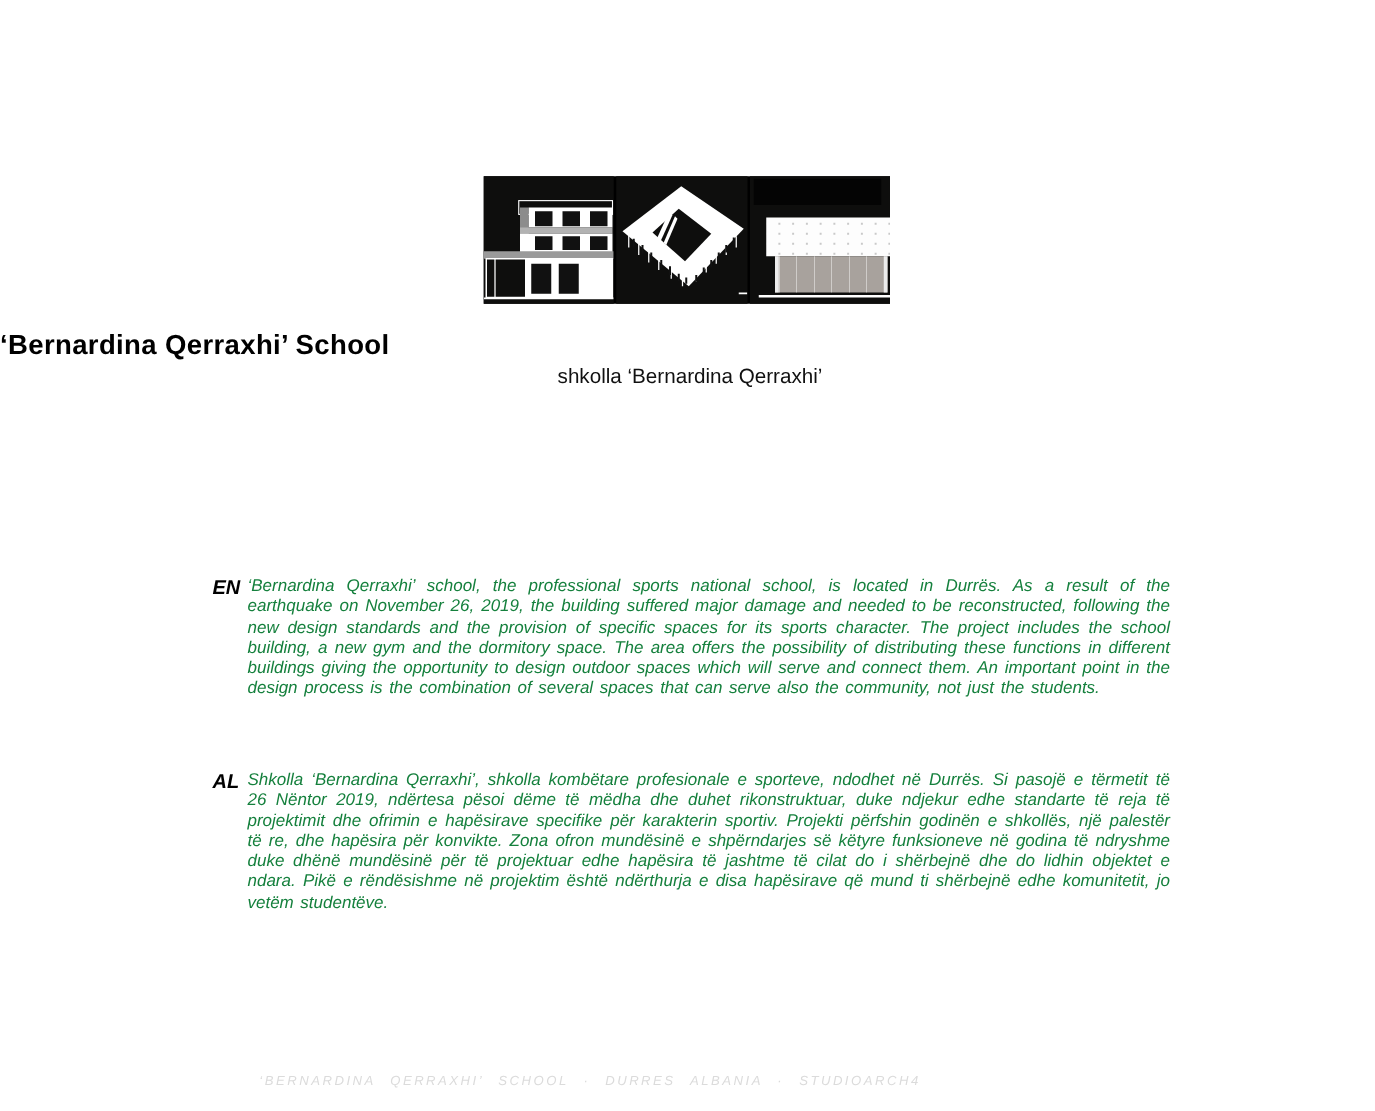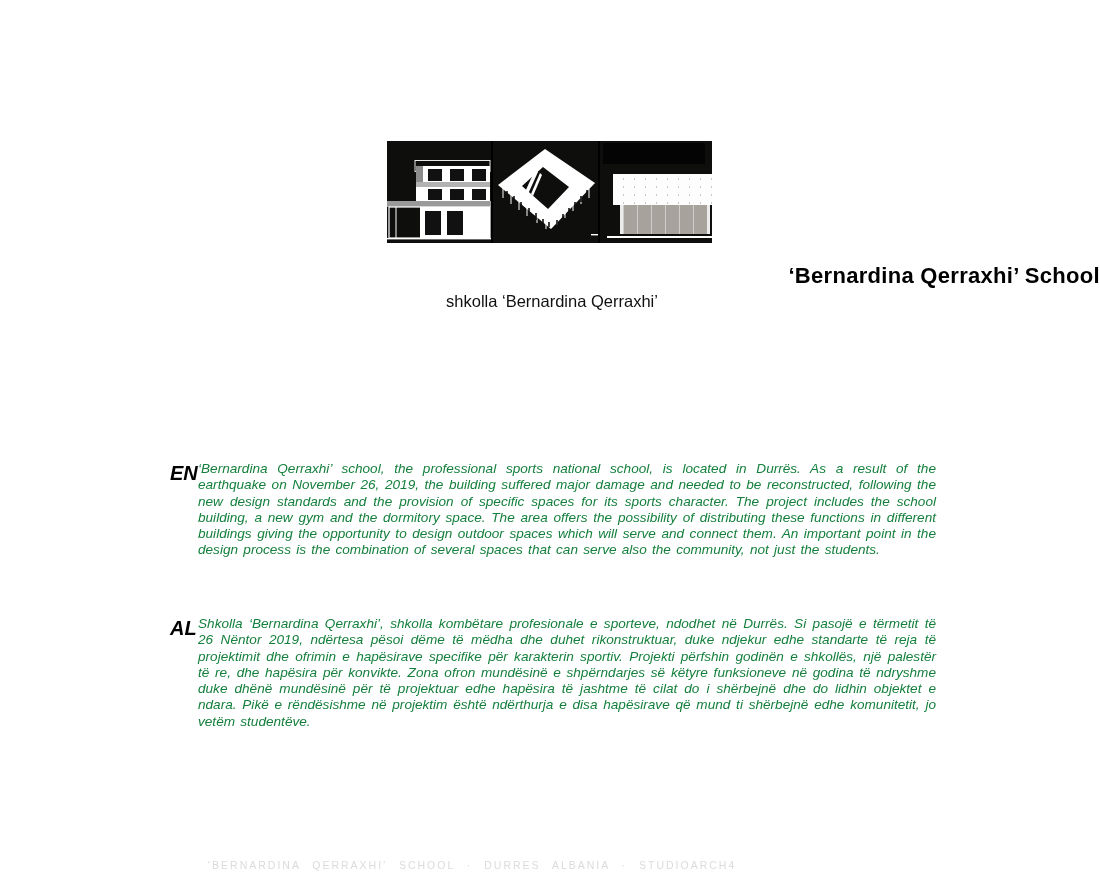--- a/index.html
+++ b/index.html
@@ -24,45 +24,46 @@
     background-size:11px 8px;background-position:5px 9px;
   }
   .p3-gray{
     position:absolute;top:64px;left:20px;width:84px;height:29px;background:#a8a29d;
     background-image:repeating-linear-gradient(90deg,rgba(255,255,255,.45) 0 1px,transparent 1px 14px);
     border-left:3px solid #ececec;border-right:3px solid #ececec;
   }
   .p3-line{position:absolute;top:95px;left:7px;right:0;height:2px;background:#fff;}
   
   .title{
-    position:absolute;left:0;top:263px;width:1100px;text-align:right;
+    position:absolute;left:0;top:263px;width:1100px;text-align:left;
     font-size:22px;font-weight:800;letter-spacing:.3px;color:#000;
   }
   .subtitle{
     position:absolute;left:2px;top:292px;width:1100px;text-align:center;
     font-size:16.5px;font-weight:400;color:#111;
   }
   
   .section{position:absolute;left:170px;width:766px;}
   .section-label{
     position:absolute;left:0;top:1px;
-    font-style:italic;font-weight:800;font-size:20px;color:#000;
+    font-style:italic;font-weight:800;font-size:16px;color:#000;
   }
   .section-text{
     margin:0 0 0 28px;
     font-style:italic;font-weight:400;font-size:13.6px;line-height:16.3px;
     color:#15803d;text-align:justify;word-spacing:1.5px;
   }
   .section-en{top:461px;}
   .section-al{top:616px;}
   
   .footer{
     position:absolute;left:0;top:859px;width:944px;text-align:center;
     font-size:10.5px;letter-spacing:2px;word-spacing:7px;color:#dbdbdb;
     font-stretch:condensed;
+    font-style:italic;
   }
 </style>
 </head>
 <body>
 
 <div class="hero">
 
   <div class="panel p1">
     <svg viewBox="0 0 104 102">
       <rect x="28" y="19.5" width="75" height="11" fill="none" stroke="#ffffff" stroke-width="0.9"></rect>

